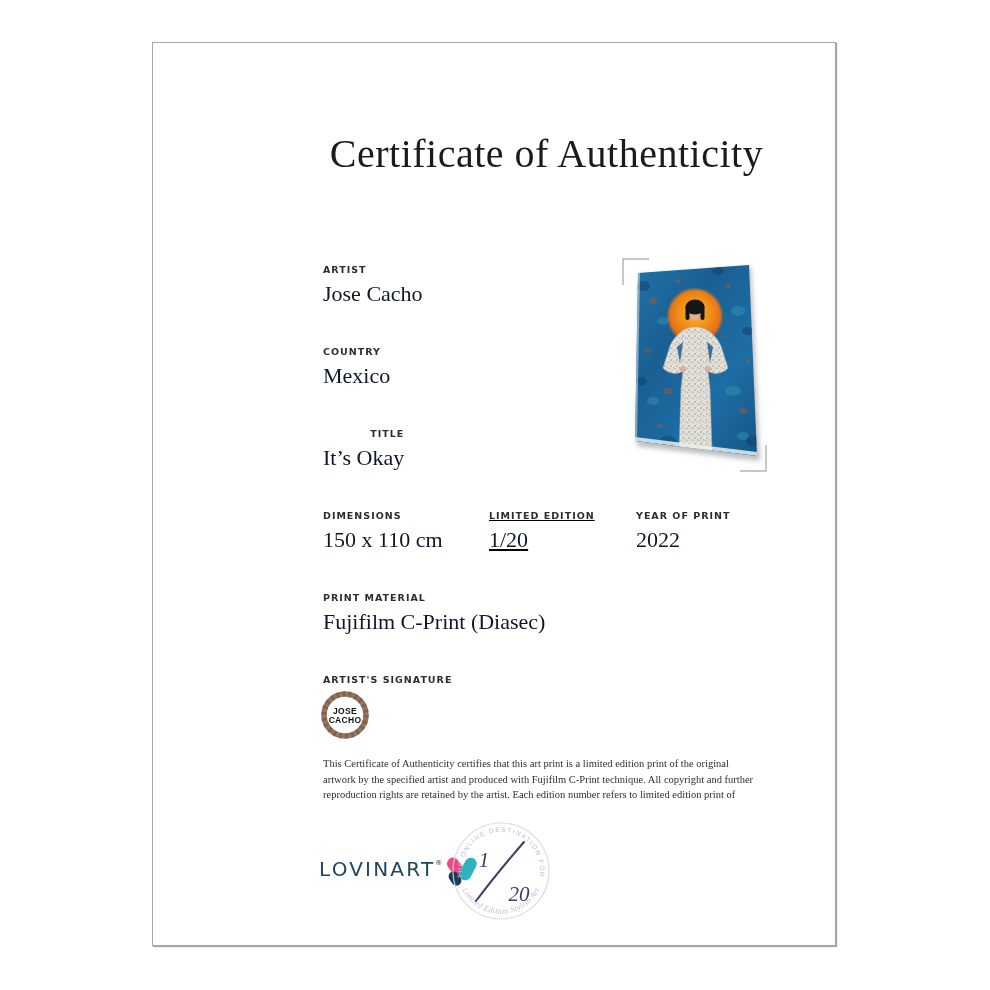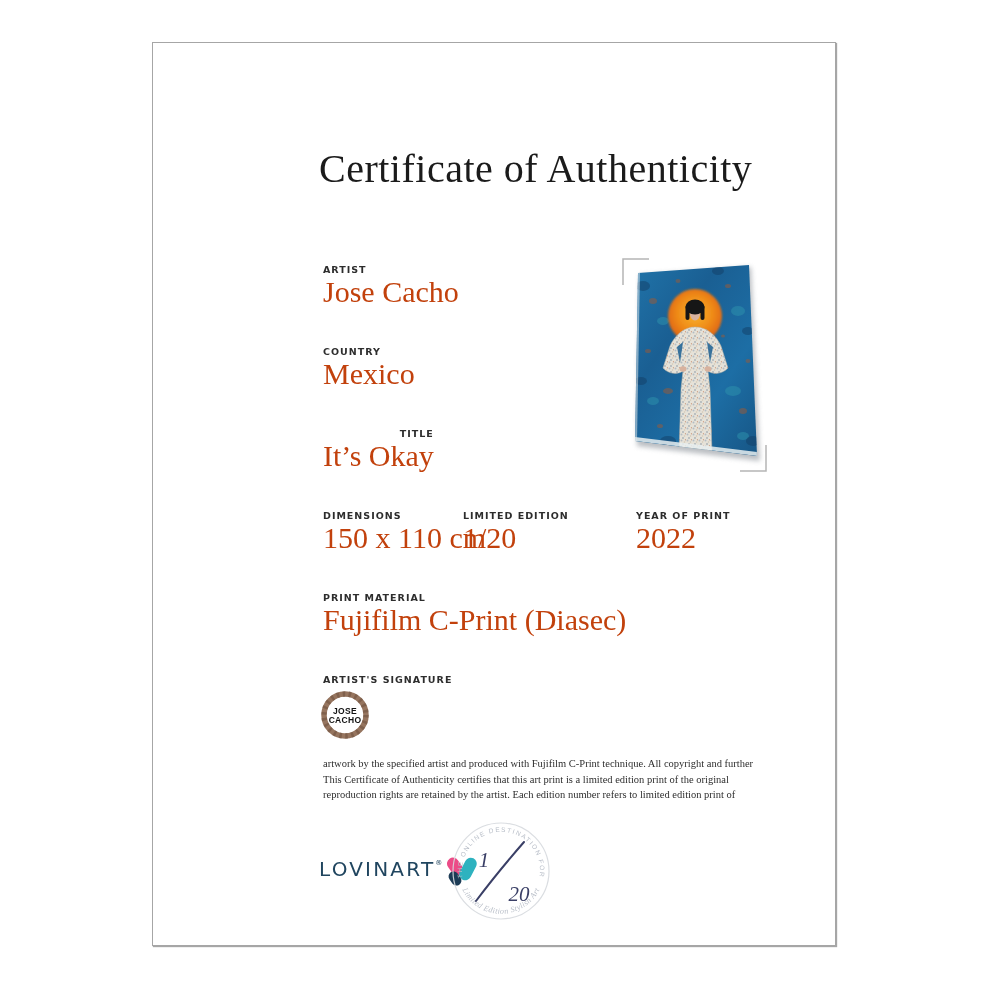--- a/index.html
+++ b/index.html
@@ -13,49 +13,50 @@
     position: absolute;
     left: 152px; top: 42px;
     width: 684px; height: 904px;
     background: #ffffff;
     border: 1px solid #a6a6a6;
     box-shadow: 1px 1px 1px rgba(0,0,0,0.35);
     box-sizing: border-box;
   }
   .cert-title {
     position: absolute;
-    left: 166px; top: 102px; width: 455px;
-    text-align: left;
+    left: 166px; top: 87px; width: 455px;
+    text-align: center;
     font-family: "Liberation Serif", serif;
     font-weight: 400;
     font-size: 40px;
     color: #1b1b1b;
     letter-spacing: 0.5px;
     white-space: nowrap;
   }
   .field { position: absolute; }
   .field .label {
     font-family: "DejaVu Sans", sans-serif;
     font-weight: bold;
     font-size: 9.5px;
     letter-spacing: 1px;
     color: #2d2d2d;
     white-space: nowrap;
   }
   .field .value {
+    margin-top: 6px;
     font-family: "Liberation Serif", serif;
-    font-size: 30px;
-    color: #c2410c;
+    font-size: 22px;
+    color: #0f172a;
     white-space: nowrap;
   }
   .f-artist   { left: 170px; top: 221px; }
   .f-country  { left: 170px; top: 303px; }
   .f-title    { left: 170px; top: 385px; text-align: right; }
   .f-dims     { left: 170px; top: 467px; }
-  .f-edition  { left: 310px; top: 467px; }
+  .f-edition  { left: 336px; top: 467px; text-decoration: underline; }
   .f-year     { left: 483px; top: 467px; }
   .f-material { left: 170px; top: 549px; }
   .f-signature{ left: 170px; top: 631px; }
   .artwork-wrap {
     position: absolute;
     left: 455px; top: 198px;
     width: 175px; height: 248px;
   }
   .sig-stamp {
     position: absolute;
@@ -237,22 +238,22 @@
   <div class="sig-stamp">
     <svg width="50" height="50" viewBox="0 0 50 50">
       <circle cx="25" cy="25" r="21" fill="#ffffff" stroke="#96755f" stroke-width="5.5"></circle>
       <circle cx="25" cy="25" r="21" fill="none" stroke="#6d4e3c" stroke-width="5.5" stroke-dasharray="2.5 3.5" opacity="0.55"></circle>
       <text x="25" y="23.5" text-anchor="middle" font-family="Liberation Sans, sans-serif" font-weight="bold" font-size="8.5" letter-spacing="0.3" fill="#111111">JOSE</text>
       <text x="25" y="32.5" text-anchor="middle" font-family="Liberation Sans, sans-serif" font-weight="bold" font-size="8.5" letter-spacing="0.3" fill="#111111">CACHO</text>
     </svg>
   </div>
 
   <div class="disclaimer">
+    <span>This Certificate of Authenticity certifies that this art print is a limited edition print of the original</span>
     <span>artwork by the specified artist and produced with Fujifilm C-Print technique. All copyright and further</span>
-    <span>This Certificate of Authenticity certifies that this art print is a limited edition print of the original</span>
     <span>reproduction rights are retained by the artist. Each edition number refers to limited edition print of</span>
   </div>
 
   <div class="brand-row">
     <span class="brand-word">LOVINART</span>
     <span class="brand-reg">®</span>
     <span class="brand-heart">
       <svg width="32" height="34" viewBox="0 0 32 34">
         <rect x="3" y="2" width="12" height="19" rx="6" fill="#ec4b87" transform="rotate(-35 9 11.5)"></rect>
         <rect x="16" y="2" width="12" height="24" rx="6" fill="#2eb2bf" transform="rotate(27 22 14)"></rect>

